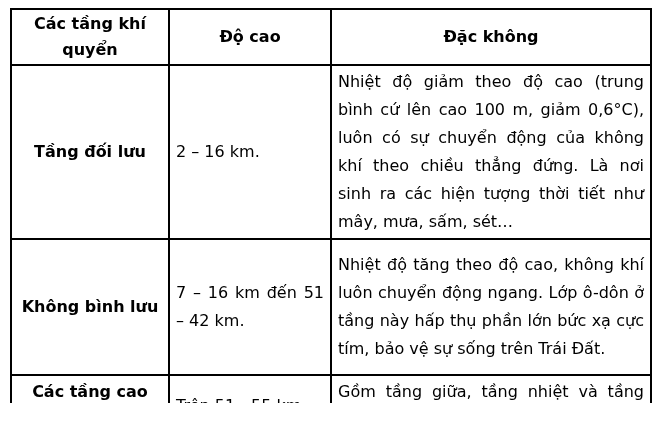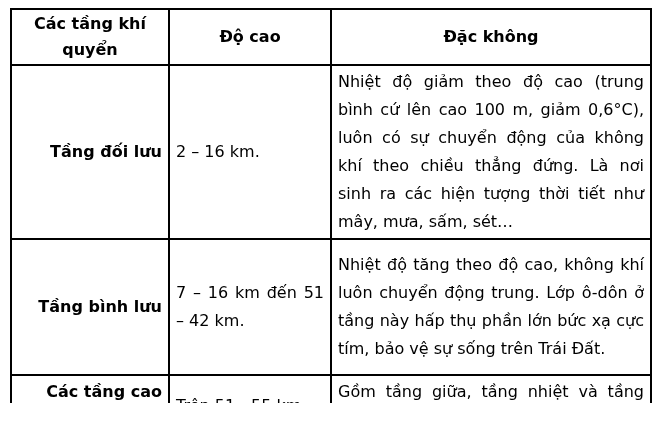--- a/index.html
+++ b/index.html
@@ -39,21 +39,21 @@
     padding: 1px 6px;
   }
   
   table.layers td {
     vertical-align: middle;
     line-height: 28px;
     padding: 2px 6px;
   }
   td.c1 {
     font-weight: bold;
-    text-align: right;
+    text-align: center;
     padding-left: 8px;
     padding-right: 10px;
   }
   td.c2 {
     text-align: justify;
     padding-left: 7px;
     padding-right: 8px;
   }
   td.c3 {
     text-align: justify;
@@ -82,23 +82,23 @@
         <th>Đặc không</th>
       </tr>
     </thead>
     <tbody>
       <tr class="r1">
         <td class="c1">Tầng đối lưu</td>
         <td class="c2">2 – 16 km.</td>
         <td class="c3">Nhiệt độ giảm theo độ cao (trung bình cứ lên cao 100 m, giảm 0,6°C), luôn có sự chuyển động của không khí theo chiều thẳng đứng. Là nơi sinh ra các hiện tượng thời tiết như mây, mưa, sấm, sét…</td>
       </tr>
       <tr class="r2">
-        <td class="c1">Tầng bình lưu</td>
+        <td class="c1">Không bình lưu</td>
         <td class="c2">7 – 16 km đến 51 – 42 km.</td>
-        <td class="c3">Nhiệt độ tăng theo độ cao, không khí luôn chuyển động trung. Lớp ô-dôn ở tầng này hấp thụ phần lớn bức xạ cực tím, bảo vệ sự sống trên Trái Đất.</td>
+        <td class="c3">Nhiệt độ tăng theo độ cao, không khí luôn chuyển động ngang. Lớp ô-dôn ở tầng này hấp thụ phần lớn bức xạ cực tím, bảo vệ sự sống trên Trái Đất.</td>
       </tr>
       <tr class="r3">
         <td class="c1">Các tầng cao của khí quyển</td>
         <td class="c2">Trên 51 - 55 km.</td>
         <td class="c3">Gồm tầng giữa, tầng nhiệt và tầng ngoài cùng. Không khí rất loãng.</td>
       </tr>
     </tbody>
   </table>
 </div>
 

